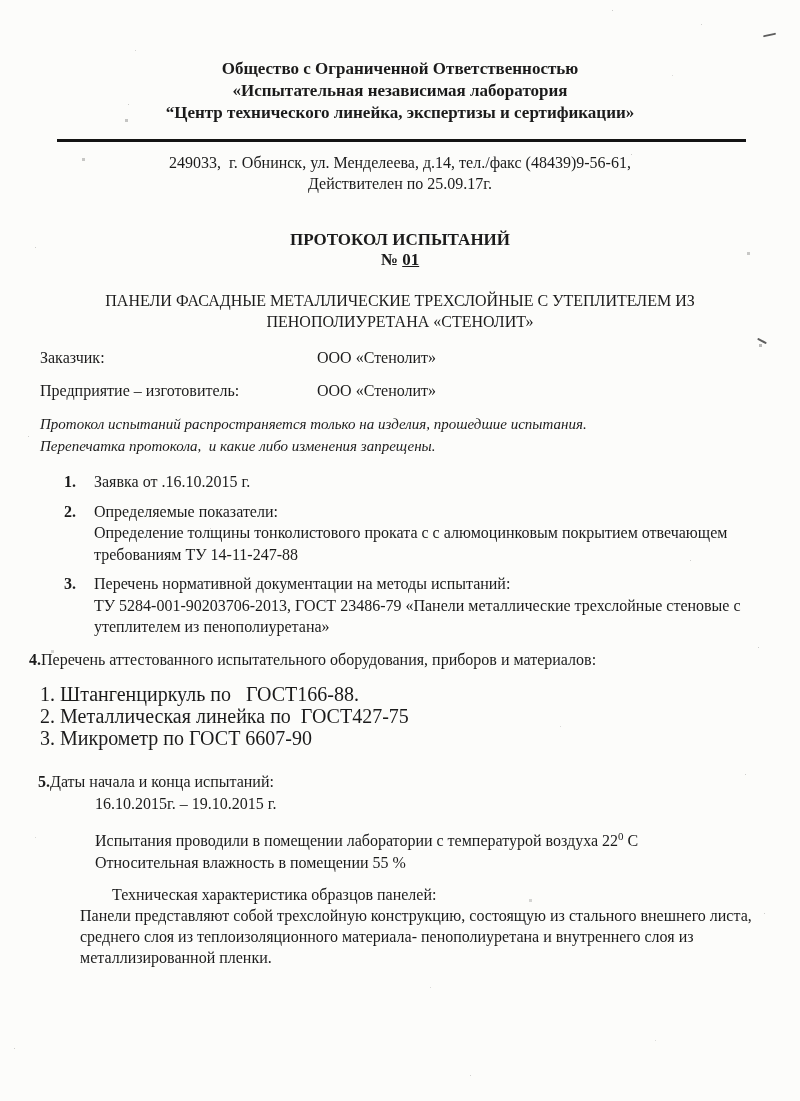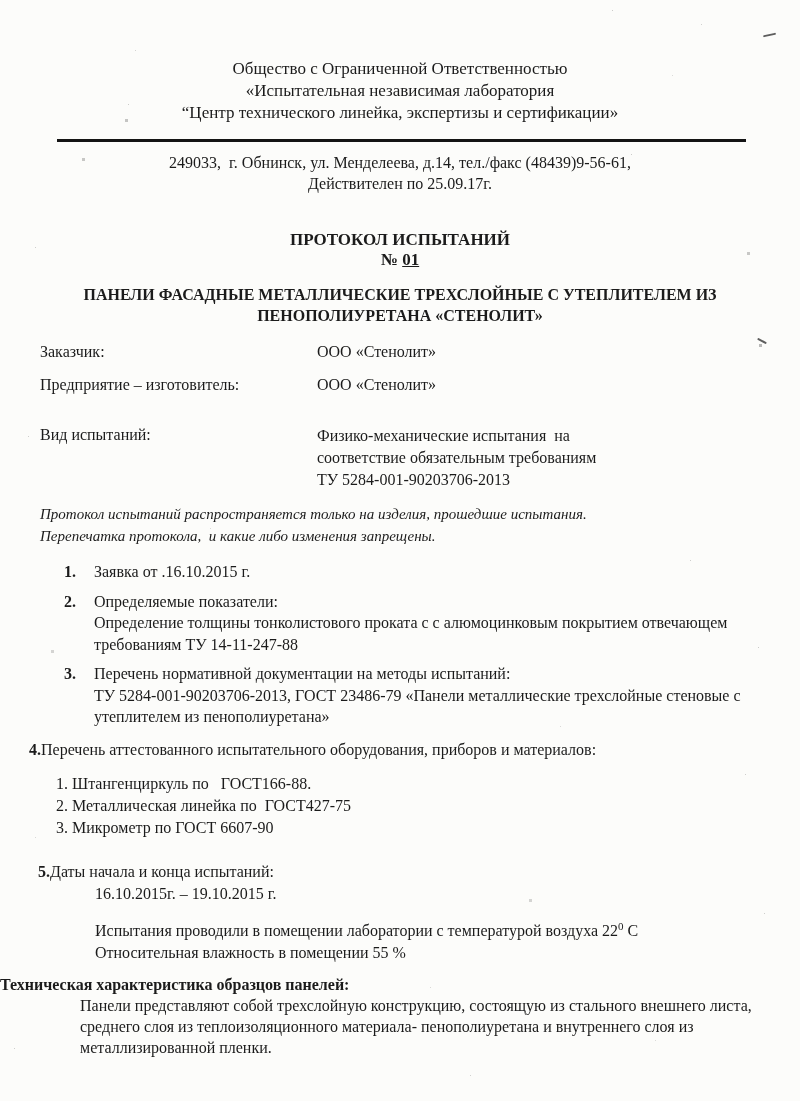--- a/index.html
+++ b/index.html
@@ -9,28 +9,28 @@
     height:1101px;
     margin:0 auto;
     background:#fcfcfa;
     color:#1b1b1b;
     font-family:"Liberation Serif","DejaVu Serif",serif;
     overflow:hidden;
   }
   .ws { white-space:pre-wrap; }
 
   
-  .org-block { padding-top:58px; text-align:center; font-weight:400; font-size:17px; line-height:22px; }
+  .org-block { padding-top:58px; text-align:center; font-weight:700; font-size:17px; line-height:22px; }
   .divider { height:3px; background:#141414; margin:15px 54px 0 57px; }
   .addr-block { margin-top:10px; text-align:center; font-size:16px; line-height:21px; }
 
   
   .proto-block { margin-top:36px; text-align:center; font-weight:700; font-size:17px; line-height:20px; }
   .underlined { text-decoration:underline; }
-  .subject-block { margin-top:14px; text-align:center; font-weight:700; font-size:16px; line-height:21px; }
+  .subject-block { margin-top:20px; text-align:center; font-weight:400; font-size:16px; line-height:21px; }
 
   
   .fields { margin-top:16px; padding-left:40px; font-size:16px; line-height:20px; }
   .frow { display:flex;gap:12px; }
   .frow + .frow { margin-top:13px; }
   .frow.test { margin-top:30px; }
   .flabel { width:265px; flex:none; }
   .fvalue .vline { line-height:22px; }
 
   
@@ -39,32 +39,32 @@
   
   .numbered { margin-top:14px; font-size:16px; }
   .nitem { display:flex; padding-left:64px; padding-right:40px; }
   .nitem + .nitem { margin-top:8px; }
   .nnum { width:30px; flex:none; font-weight:700; line-height:21.5px; }
   .ncontent { line-height:21.5px; max-width:650px; }
 
   
   .sec4-heading { margin-top:11px; padding-left:29px; font-size:16px; line-height:21px; }
   .sec-num { font-weight:700; }
-  .equip-list { margin-top:13px; padding-left:56px; font-size:16px; line-height:22px; }
+  .equip-list { margin-top:13px; padding-left:40px; font-size:20px; line-height:22px; }
 
   
   .sec5-heading { margin-top:22px; padding-left:38px; font-size:16px; line-height:21px; }
   .sec5-dates { padding-left:95px; font-size:16px; line-height:23px; }
 
   
   .conditions { margin-top:10px; padding-left:95px; font-size:16px; line-height:22px; }
   .conditions sup { font-size:11px; }
 
   
-  .tech-heading { margin-top:10px; font-weight:700; font-size:16px; line-height:21px; }
+  .tech-heading { margin-top:10px; padding-left:112px; font-weight:400; font-size:16px; line-height:21px; }
   .tech-body { padding-left:80px; max-width:678px; font-size:16px; line-height:21px; }
 
   
   .noise { position:absolute; top:0; left:0; width:1px; height:1px; background:transparent; pointer-events:none;
     box-shadow:
       83px 159px 0 1px rgba(60,60,60,.28), 135px 50px 0 0 rgba(90,90,90,.25), 128px 104px 0 0 rgba(90,90,90,.3),
       126px 120px 0 1px rgba(70,70,70,.3), 345px 112px 0 0 rgba(110,110,110,.25), 612px 10px 0 0 rgba(90,90,90,.3),
       701px 24px 0 0 rgba(110,110,110,.3), 562px 114px 0 1px rgba(100,100,100,.25), 631px 154px 0 0 rgba(90,90,90,.3),
       672px 75px 0 0 rgba(120,120,120,.25), 35px 247px 0 0 rgba(100,100,100,.3), 748px 253px 0 1px rgba(80,80,80,.3),
       760px 345px 0 1px rgba(60,60,60,.35), 28px 436px 0 0 rgba(100,100,100,.3), 210px 528px 0 0 rgba(110,110,110,.25),
@@ -111,28 +111,20 @@
 
   <div class="fields">
     <div class="frow">
       <div class="flabel">Заказчик:</div>
       <div class="fvalue">ООО «Стенолит»</div>
     </div>
     <div class="frow">
       <div class="flabel">Предприятие – изготовитель:</div>
       <div class="fvalue">ООО «Стенолит»</div>
     </div>
-    <div class="frow test">
-      <div class="flabel">Вид испытаний:</div>
-      <div class="fvalue">
-        <div class="vline ws">Физико-механические испытания  на</div>
-        <div class="vline">соответствие обязательным требованиям</div>
-        <div class="vline">ТУ 5284-001-90203706-2013</div>
-      </div>
-    </div>
   </div>
 
   <div class="note-block">
     <div>Протокол испытаний распространяется только на изделия, прошедшие испытания.</div>
     <div class="ws">Перепечатка протокола,  и какие либо изменения запрещены.</div>
   </div>
 
   <div class="numbered">
     <div class="nitem">
       <div class="nnum">1.</div>

